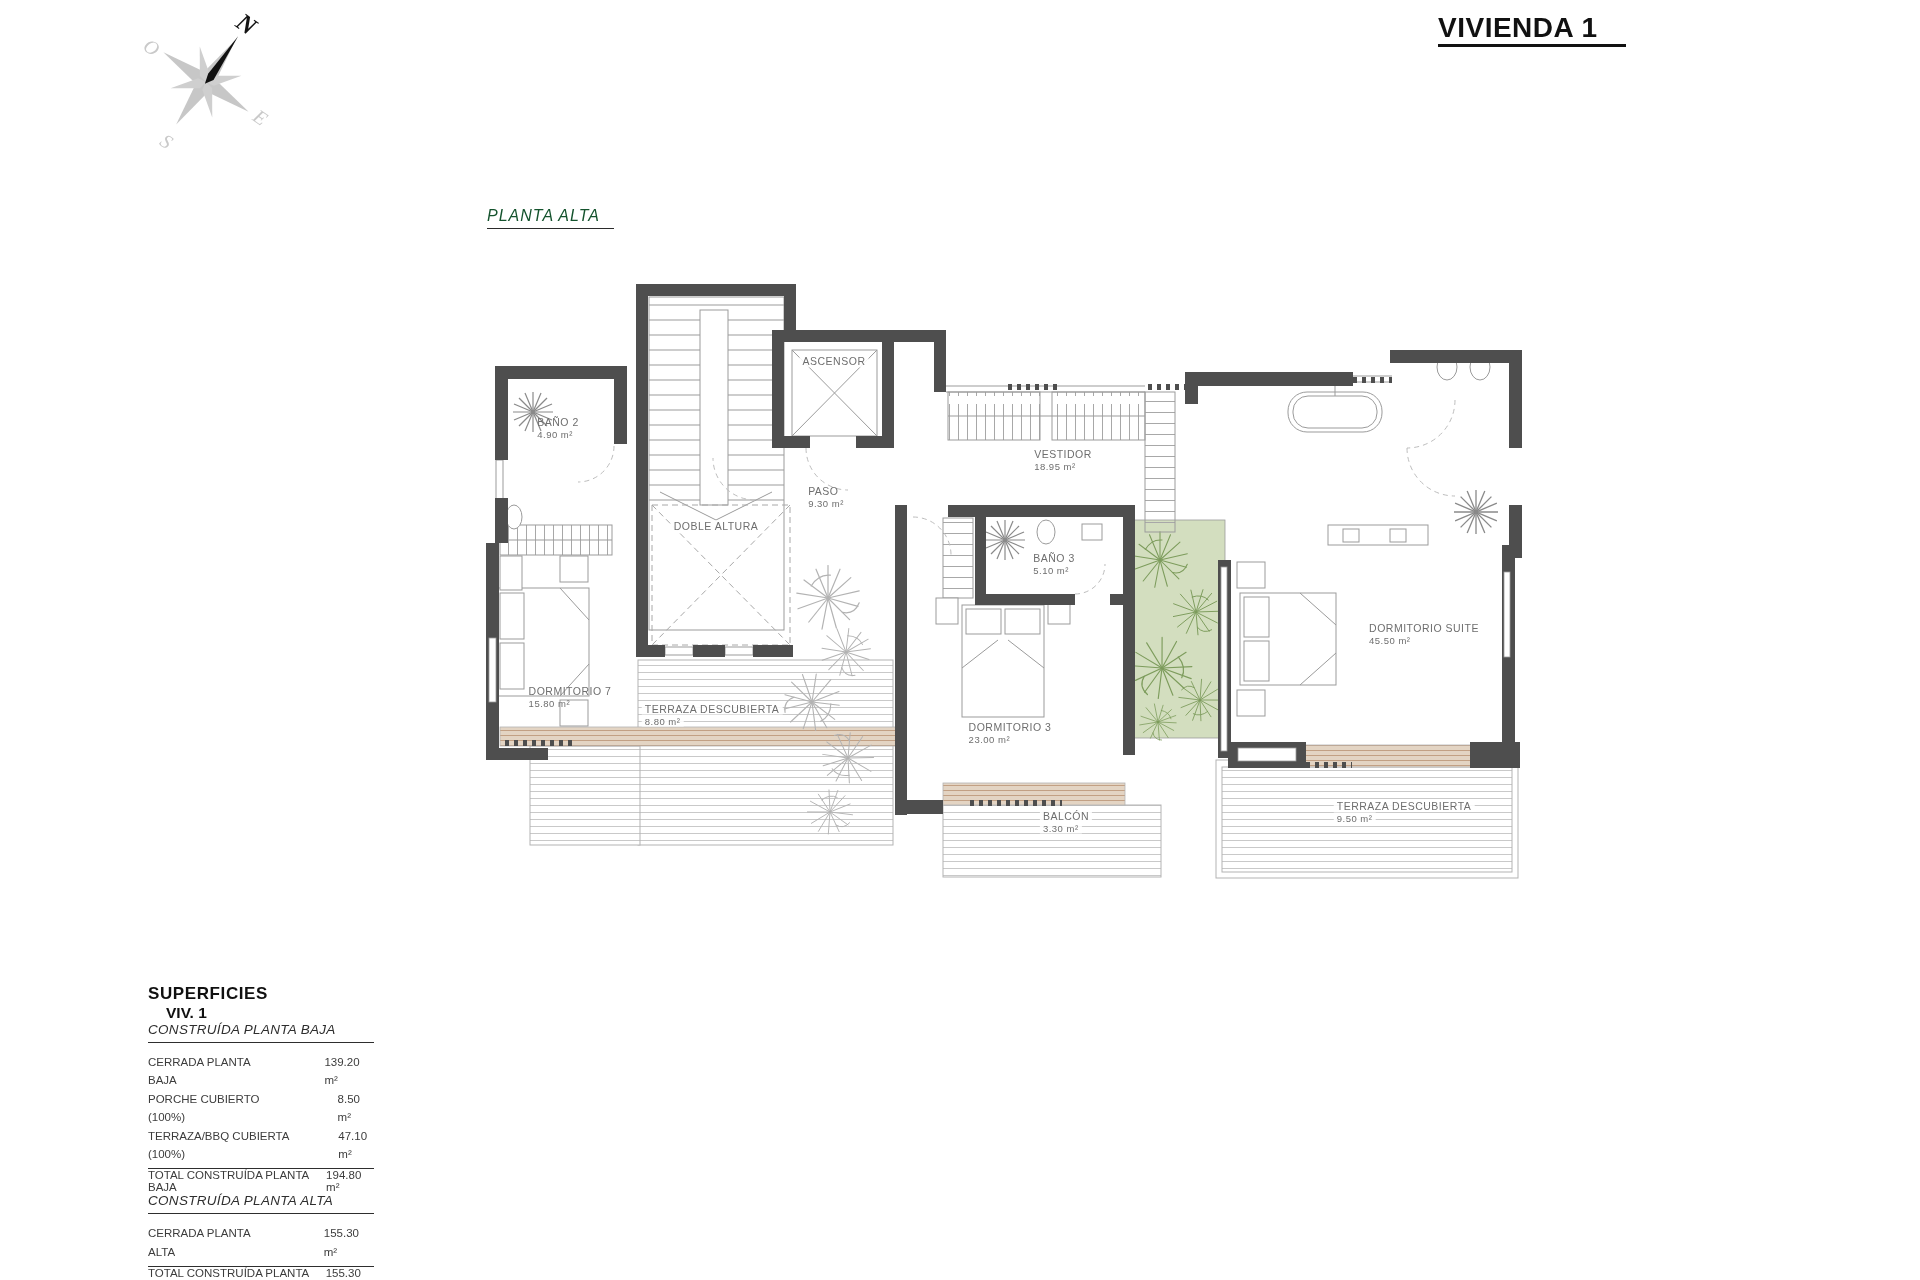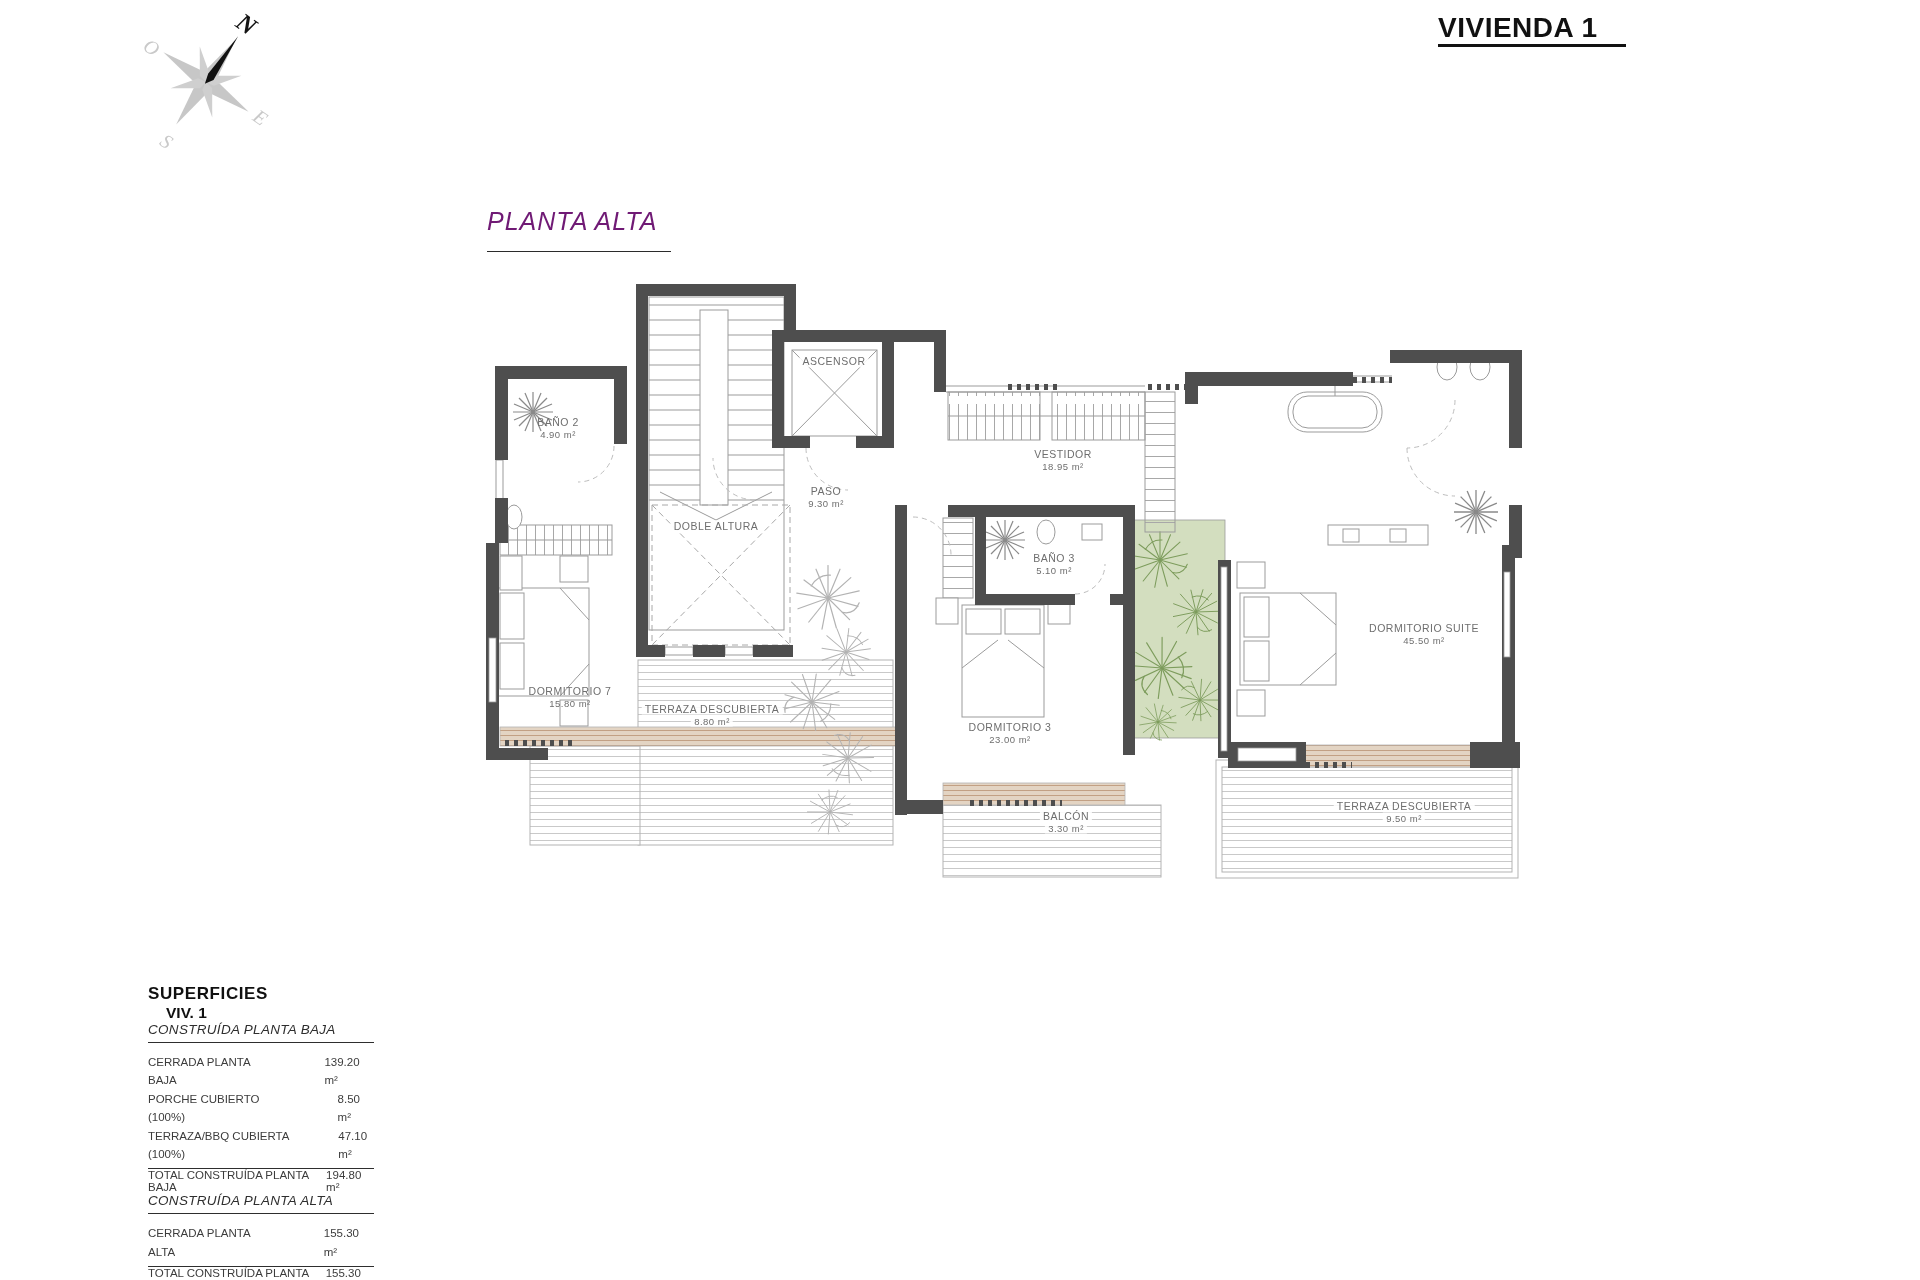--- a/index.html
+++ b/index.html
@@ -3,25 +3,25 @@
 <meta charset="utf-8">
 <style>
   html,body{margin:0;padding:0;width:1920px;height:1280px;background:#ffffff;overflow:hidden;
     font-family:"Liberation Sans",sans-serif;}
   .abs{position:absolute;}
   #page{position:relative;width:1920px;height:1280px;background:#fff;}
 
   
   .viv-title{left:1438px;top:12px;width:188px;text-align:left;font-size:28px;font-weight:bold;
     color:#111;letter-spacing:.5px;border-bottom:3px solid #111;}
-  .plan-title{left:487px;top:207px;font-size:25px;font-style:italic;color:#701a75;
-    border-bottom:1.5px solid #2b2b2b;padding-bottom:15px;padding-right:14px;letter-spacing:1px;}
+  .plan-title{left:487px;top:207px;font-size:16px;font-style:italic;color:#14532d;
+    border-bottom:1.5px solid #2b2b2b;padding-bottom:3px;padding-right:14px;letter-spacing:1px;}
 
   
-  .room-label{transform:translate(-50%,-50%);text-align:center;color:#6e6e6e;
+  .room-label{transform:translate(-50%,-50%);text-align:left;color:#6e6e6e;
     font-size:10.5px;letter-spacing:.5px;line-height:1.25;white-space:nowrap;}
   .room-label .area{font-size:9.5px;display:block;}
   .chip{background:rgba(255,255,255,.88);padding:0 3px;}
 
   
   #surfaces{left:148px;top:984px;width:226px;color:#3c3c3c;}
   .s-title{text-align:left;font-size:17px;font-weight:bold;color:#101010;letter-spacing:.6px;}
   .s-sub{font-size:15.5px;font-weight:bold;color:#101010;padding-left:18px;margin-top:0;}
   .s-head{font-size:13.5px;font-style:italic;color:#2e2e2e;border-bottom:1.5px solid #2e2e2e;
     padding-bottom:5px;margin-top:0;letter-spacing:.3px;}

